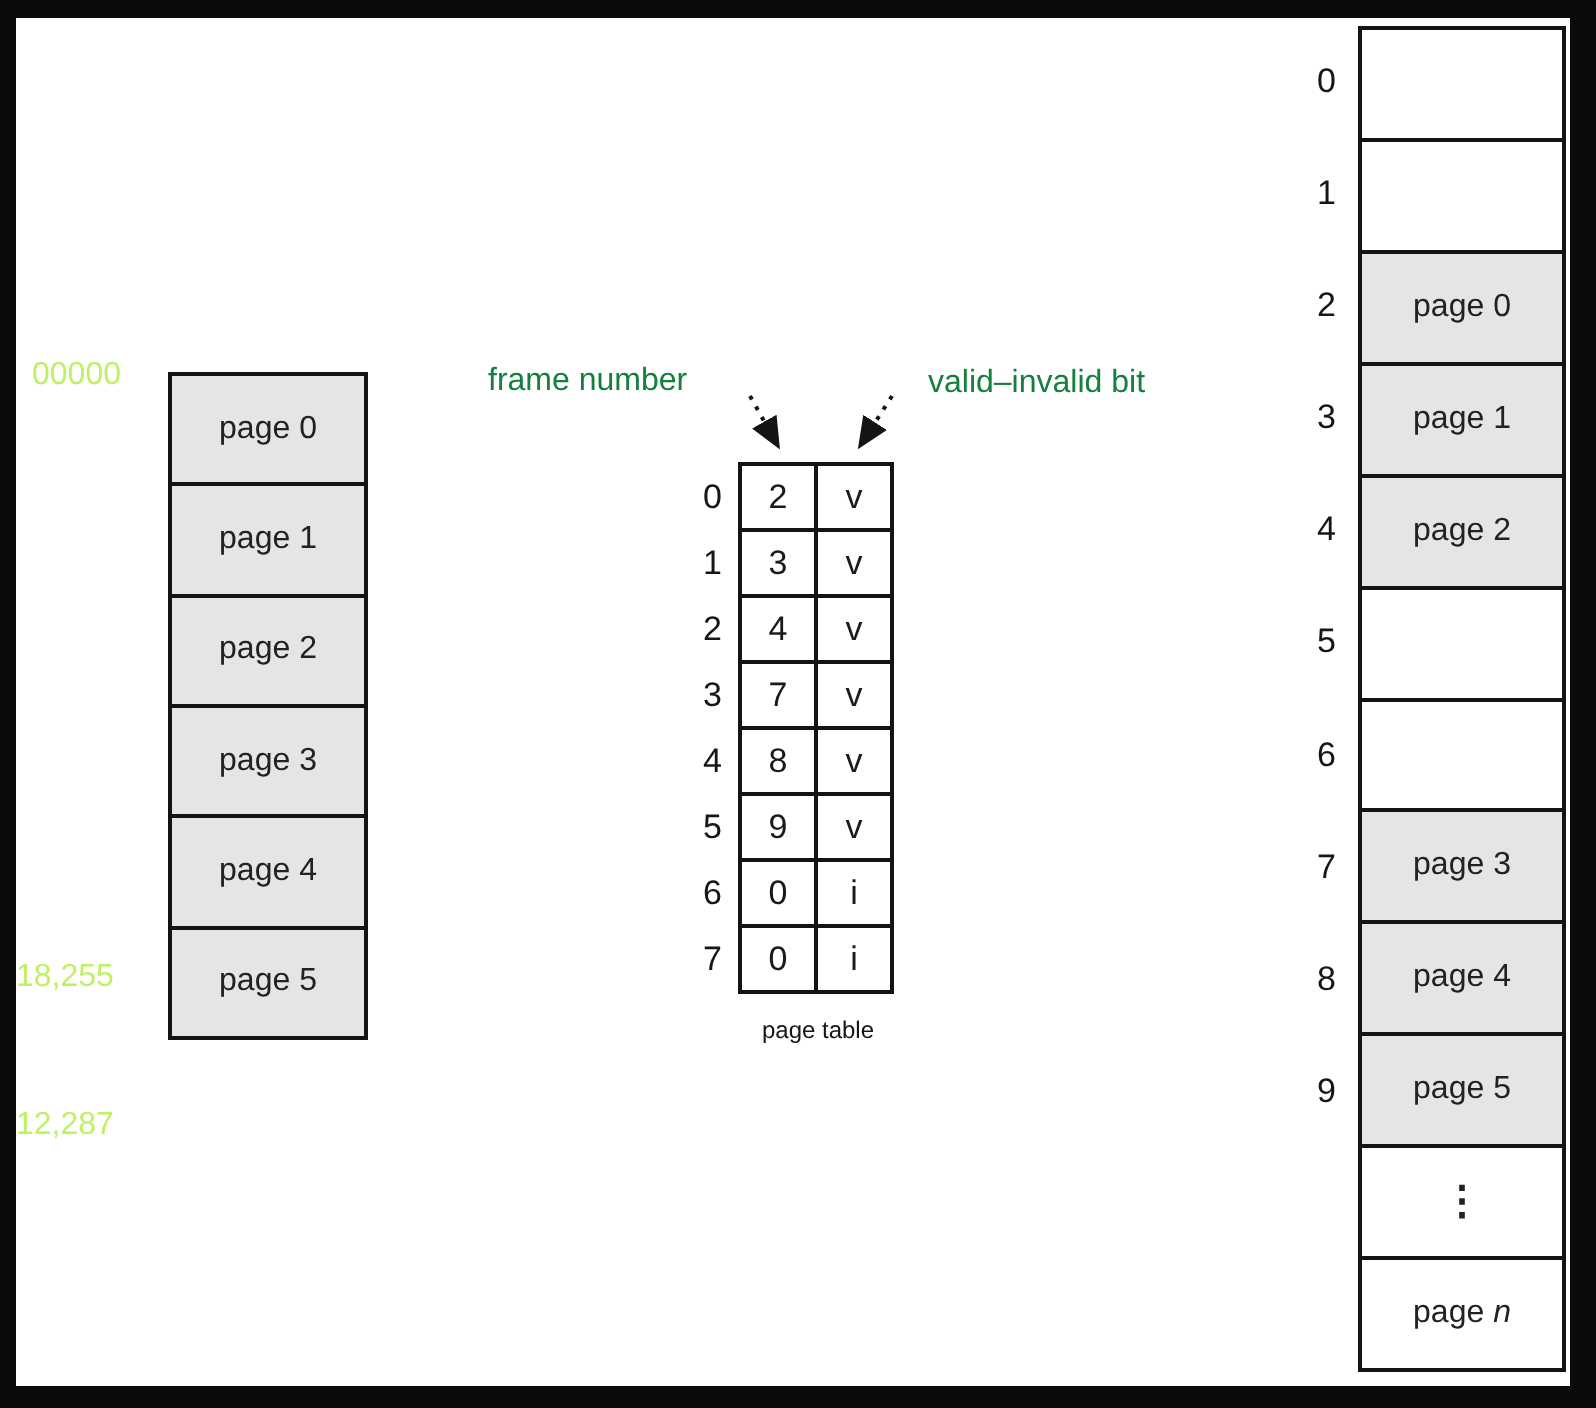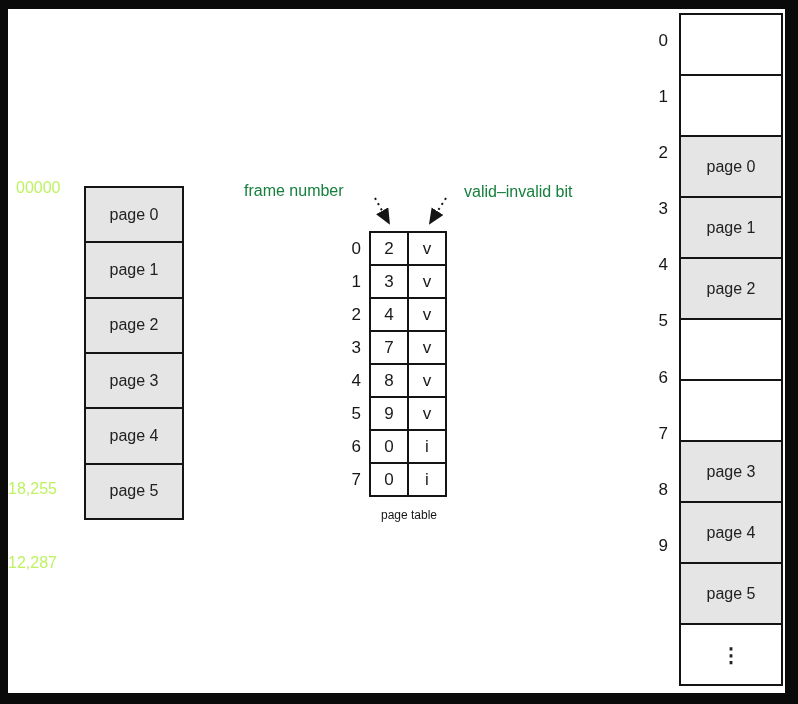--- a/index.html
+++ b/index.html
@@ -219,14 +219,17 @@
       </div>
     <div class="pm-cell filled">
         <span>page 4</span>
       </div>
     <div class="pm-cell filled">
         <span>page 5</span>
       </div>
     <div class="pm-cell dots">
         <span>⋮</span>
       </div>
+    <div class="pm-cell">
+        <span><span>page </span><span class="var-n">n</span></span>
+      </div>
   </div>
 </div>
 
 </body></html>

